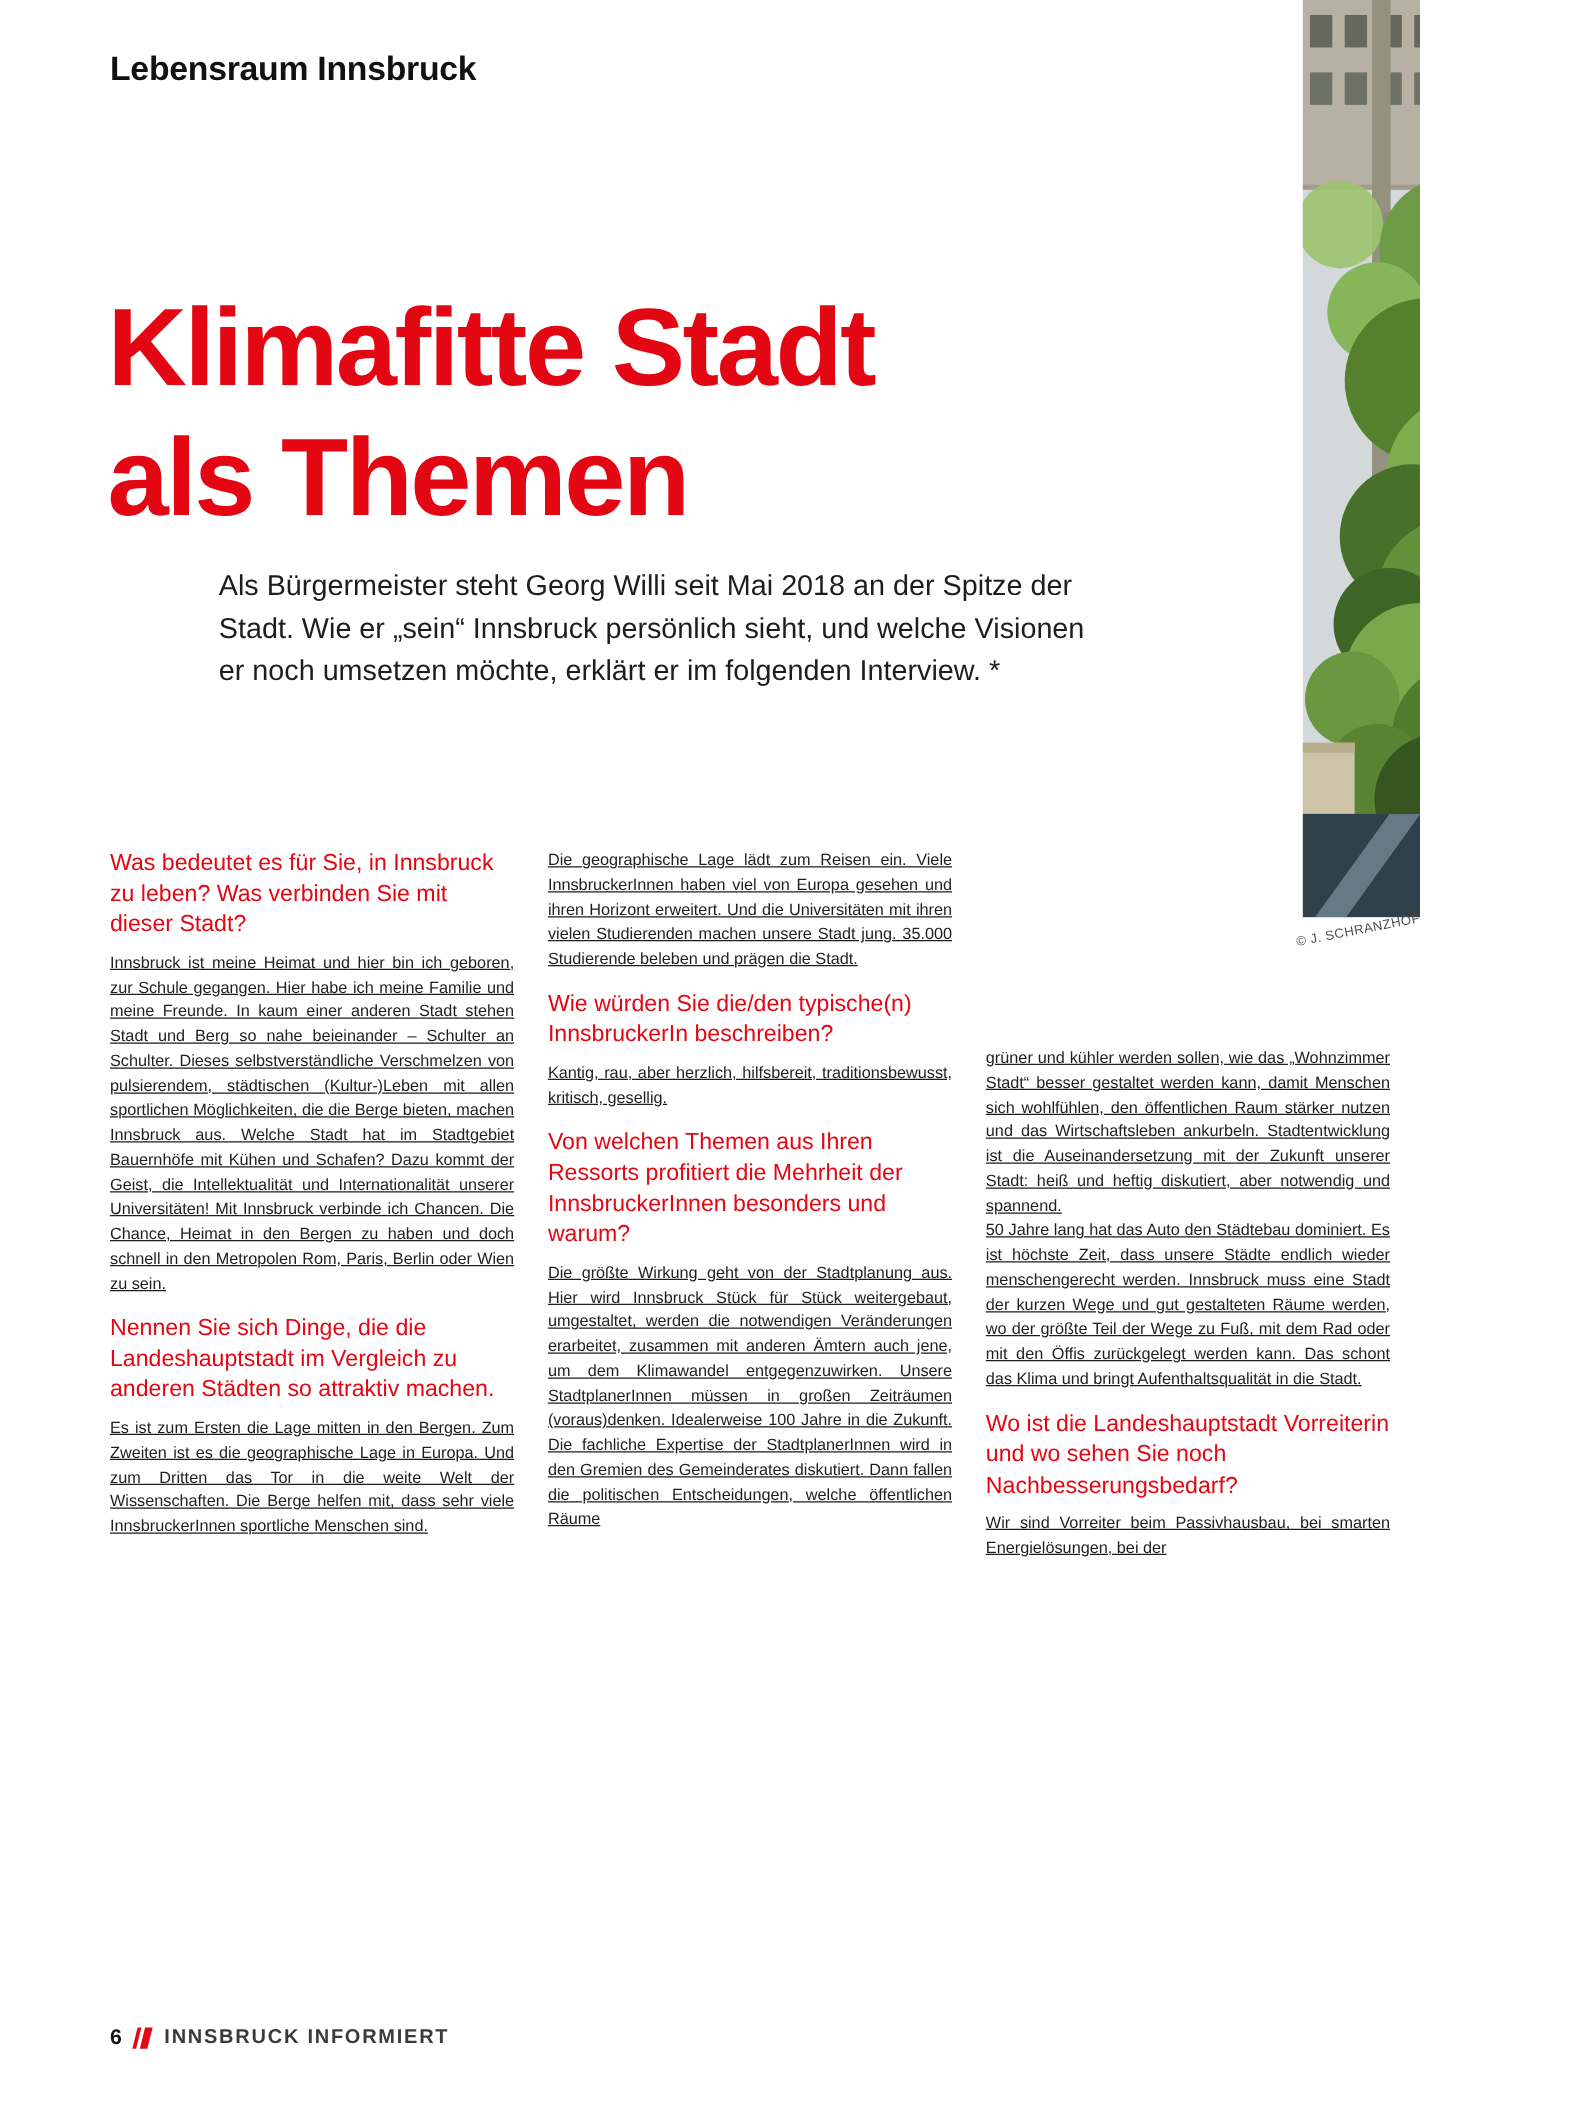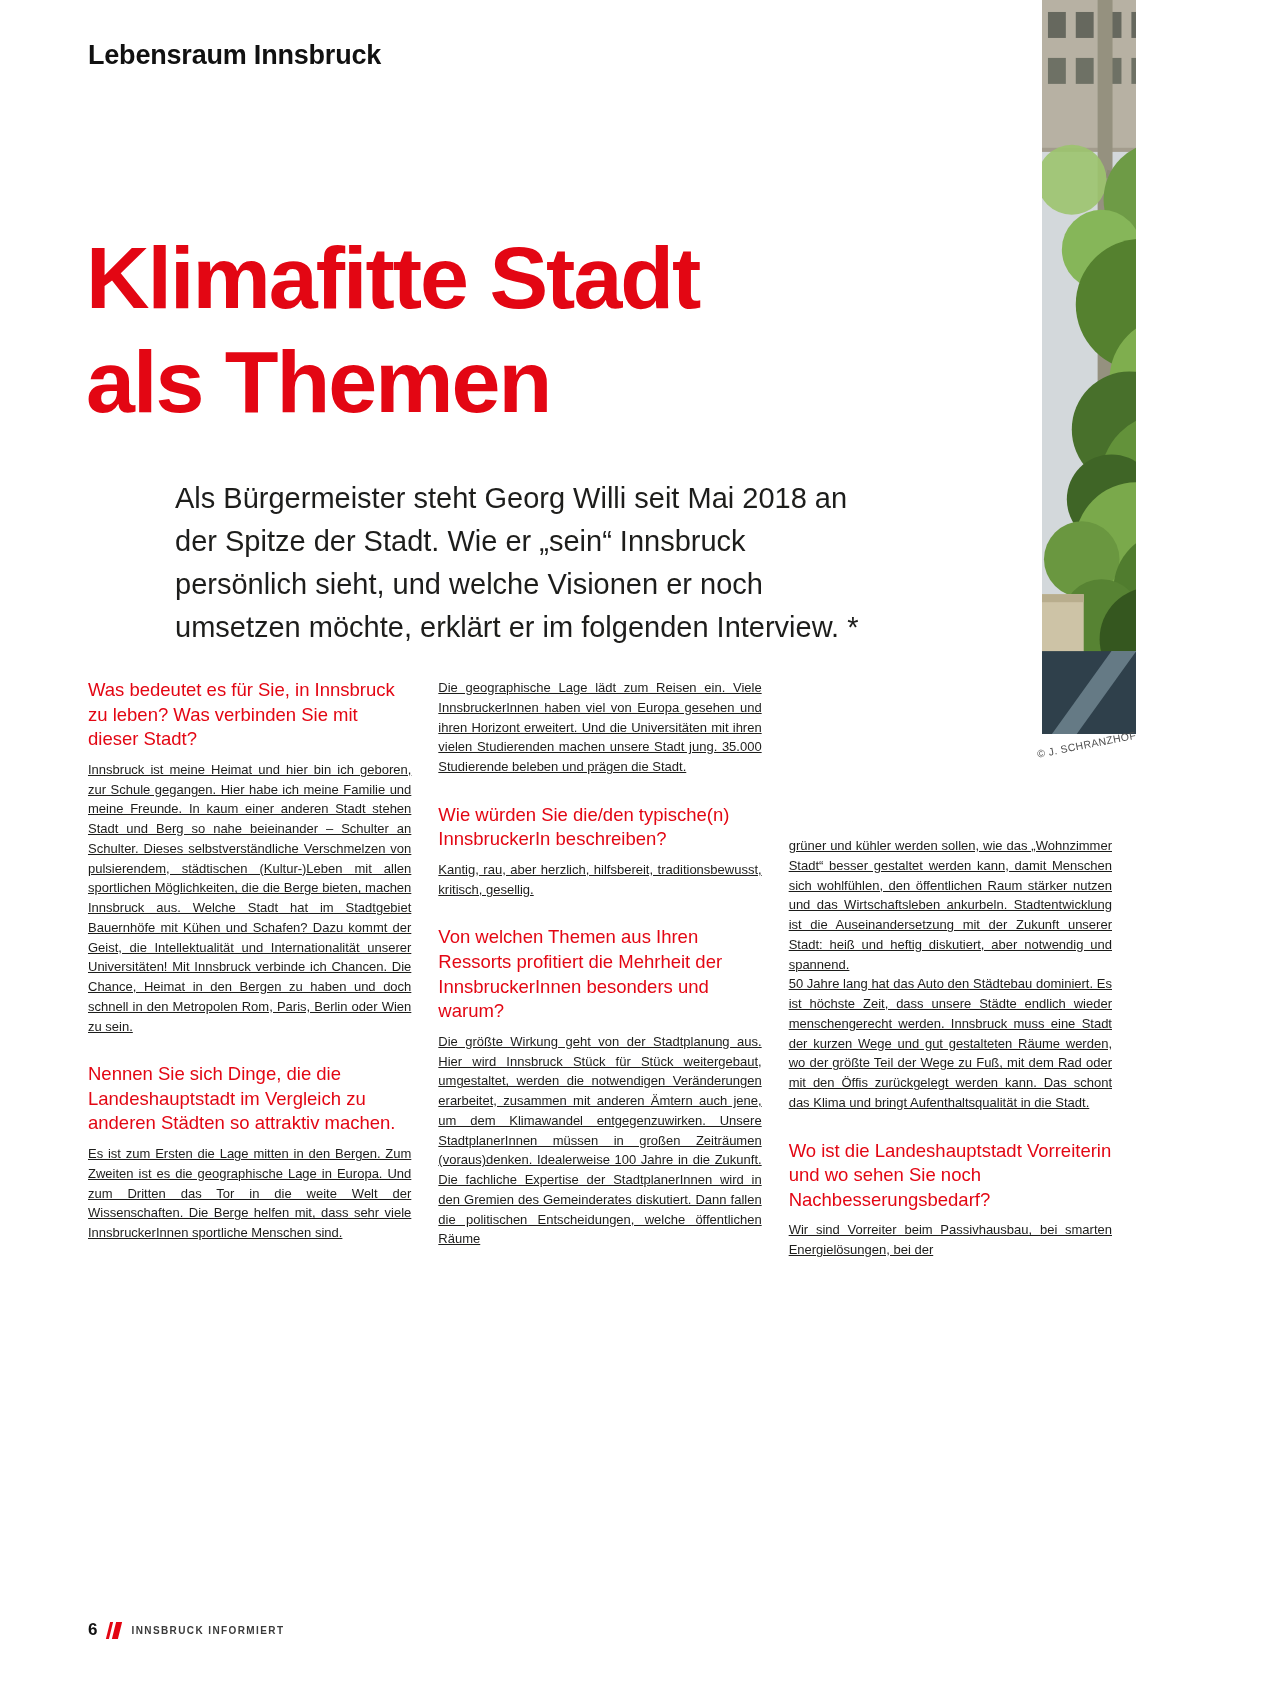--- a/index.html
+++ b/index.html
@@ -40,59 +40,59 @@
   
   .headline{
     position:absolute;left:86px;top:226px;
     margin:0;
     font-size:88px;line-height:1.18;font-weight:700;letter-spacing:-2px;
     color:var(--red);
   }
 
   
   .intro{
-    position:absolute;left:175px;top:477px;width:710px;
+    position:absolute;left:175px;top:451px;width:710px;
     margin:0;
-    font-size:29px;line-height:1.48;color:var(--ink);
+    font-size:23px;line-height:1.48;color:var(--ink);
   }
 
   
   .columns{
     position:absolute;left:88px;top:678px;width:1024px;
     display:grid;grid-template-columns:1fr 1fr 1fr;column-gap:27px;
   }
   .col{min-width:0;}
   .col-offset{padding-top:158px;}
   .q{
     margin:0 0 8px 0;
     font-size:18.5px;font-weight:400;line-height:1.33;
     color:var(--red);
   }
-  .a + .q, .q-gap{margin-top:26px;}
+  .a + .q, .q-gap{margin-top:14px;}
   .a{
     margin:0;
     font-size:13px;line-height:1.52;
     text-align:justify;
     hyphens:auto;-webkit-hyphens:auto;
     color:var(--ink);
     text-decoration:underline;
   }
 
   
   .footer{
     position:absolute;left:88px;top:1620px;
     display:flex;align-items:center;gap:11px;
   }
   .page-number{font-size:17px;font-weight:700;color:#111;}
   .footer-mark{display:inline-flex;gap:3px;transform:skewX(-14deg);}
   .footer-mark i{display:block;height:17px;background:var(--red);}
   .footer-mark i.thin{width:3px;}
   .footer-mark i.thick{width:6px;}
   .magazine-title{
-    font-size:10px;letter-spacing:1.4px;color:#3a3a3a;font-weight:600;
+    font-size:16px;letter-spacing:1.4px;color:#3a3a3a;font-weight:600;
   }
 </style>
 </head>
 <body>
 
 <div class="page">
 
   <div class="section-label">Lebensraum Innsbruck</div>
 
   <div class="photo">

